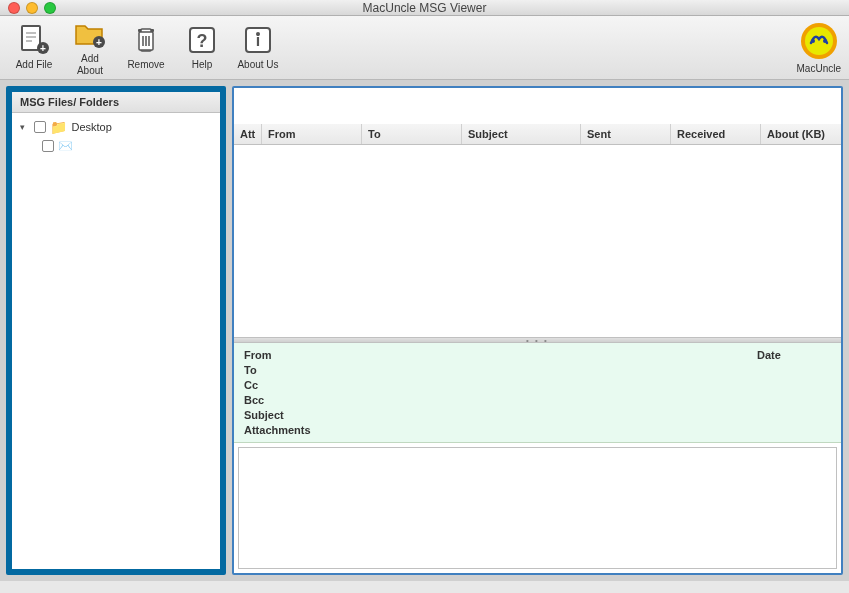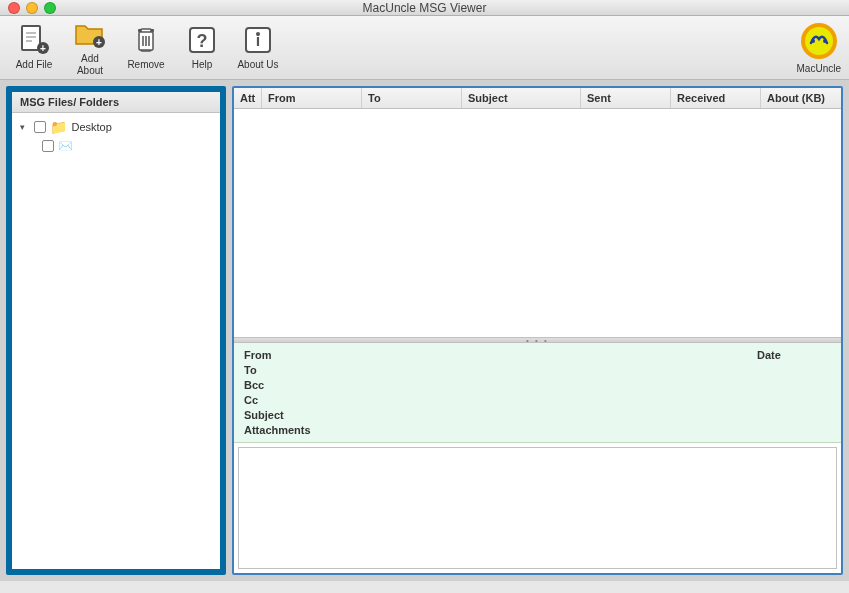--- a/index.html
+++ b/index.html
@@ -196,20 +196,21 @@
       overflow: hidden;
     }
 
     
     .table-header {
       display: grid;
       grid-template-columns: 28px 100px 100px 1fr 90px 90px 80px;
       border-bottom: 1px solid #c0c0c0;
       background: linear-gradient(to bottom, #f5f5f5, #e8e8e8);
       flex-shrink: 0;
+      margin-top: 36px;
     }
 
     .th-cell {
       padding: 4px 6px;
       font-size: 11px;
       font-weight: 600;
       color: #333;
       border-right: 1px solid #d0d0d0;
       white-space: nowrap;
     }
@@ -416,25 +417,25 @@
         <div style="grid-column:1; display:flex; flex-direction:column; gap:3px;">
           <div class="email-meta-row">
             <span class="email-meta-label">From</span>
             <span class="email-meta-value"></span>
           </div>
           <div class="email-meta-row">
             <span class="email-meta-label">To</span>
             <span class="email-meta-value"></span>
           </div>
           <div class="email-meta-row">
+            <span class="email-meta-label">Cc</span>
+            <span class="email-meta-value"></span>
+          </div>
+          <div class="email-meta-row">
             <span class="email-meta-label">Bcc</span>
-            <span class="email-meta-value"></span>
-          </div>
-          <div class="email-meta-row">
-            <span class="email-meta-label">Cc</span>
             <span class="email-meta-value"></span>
           </div>
           <div class="email-meta-row">
             <span class="email-meta-label">Subject</span>
             <span class="email-meta-value"></span>
           </div>
           <div class="email-meta-row">
             <span class="email-meta-label">Attachments</span>
             <span class="email-meta-value"></span>
           </div>

